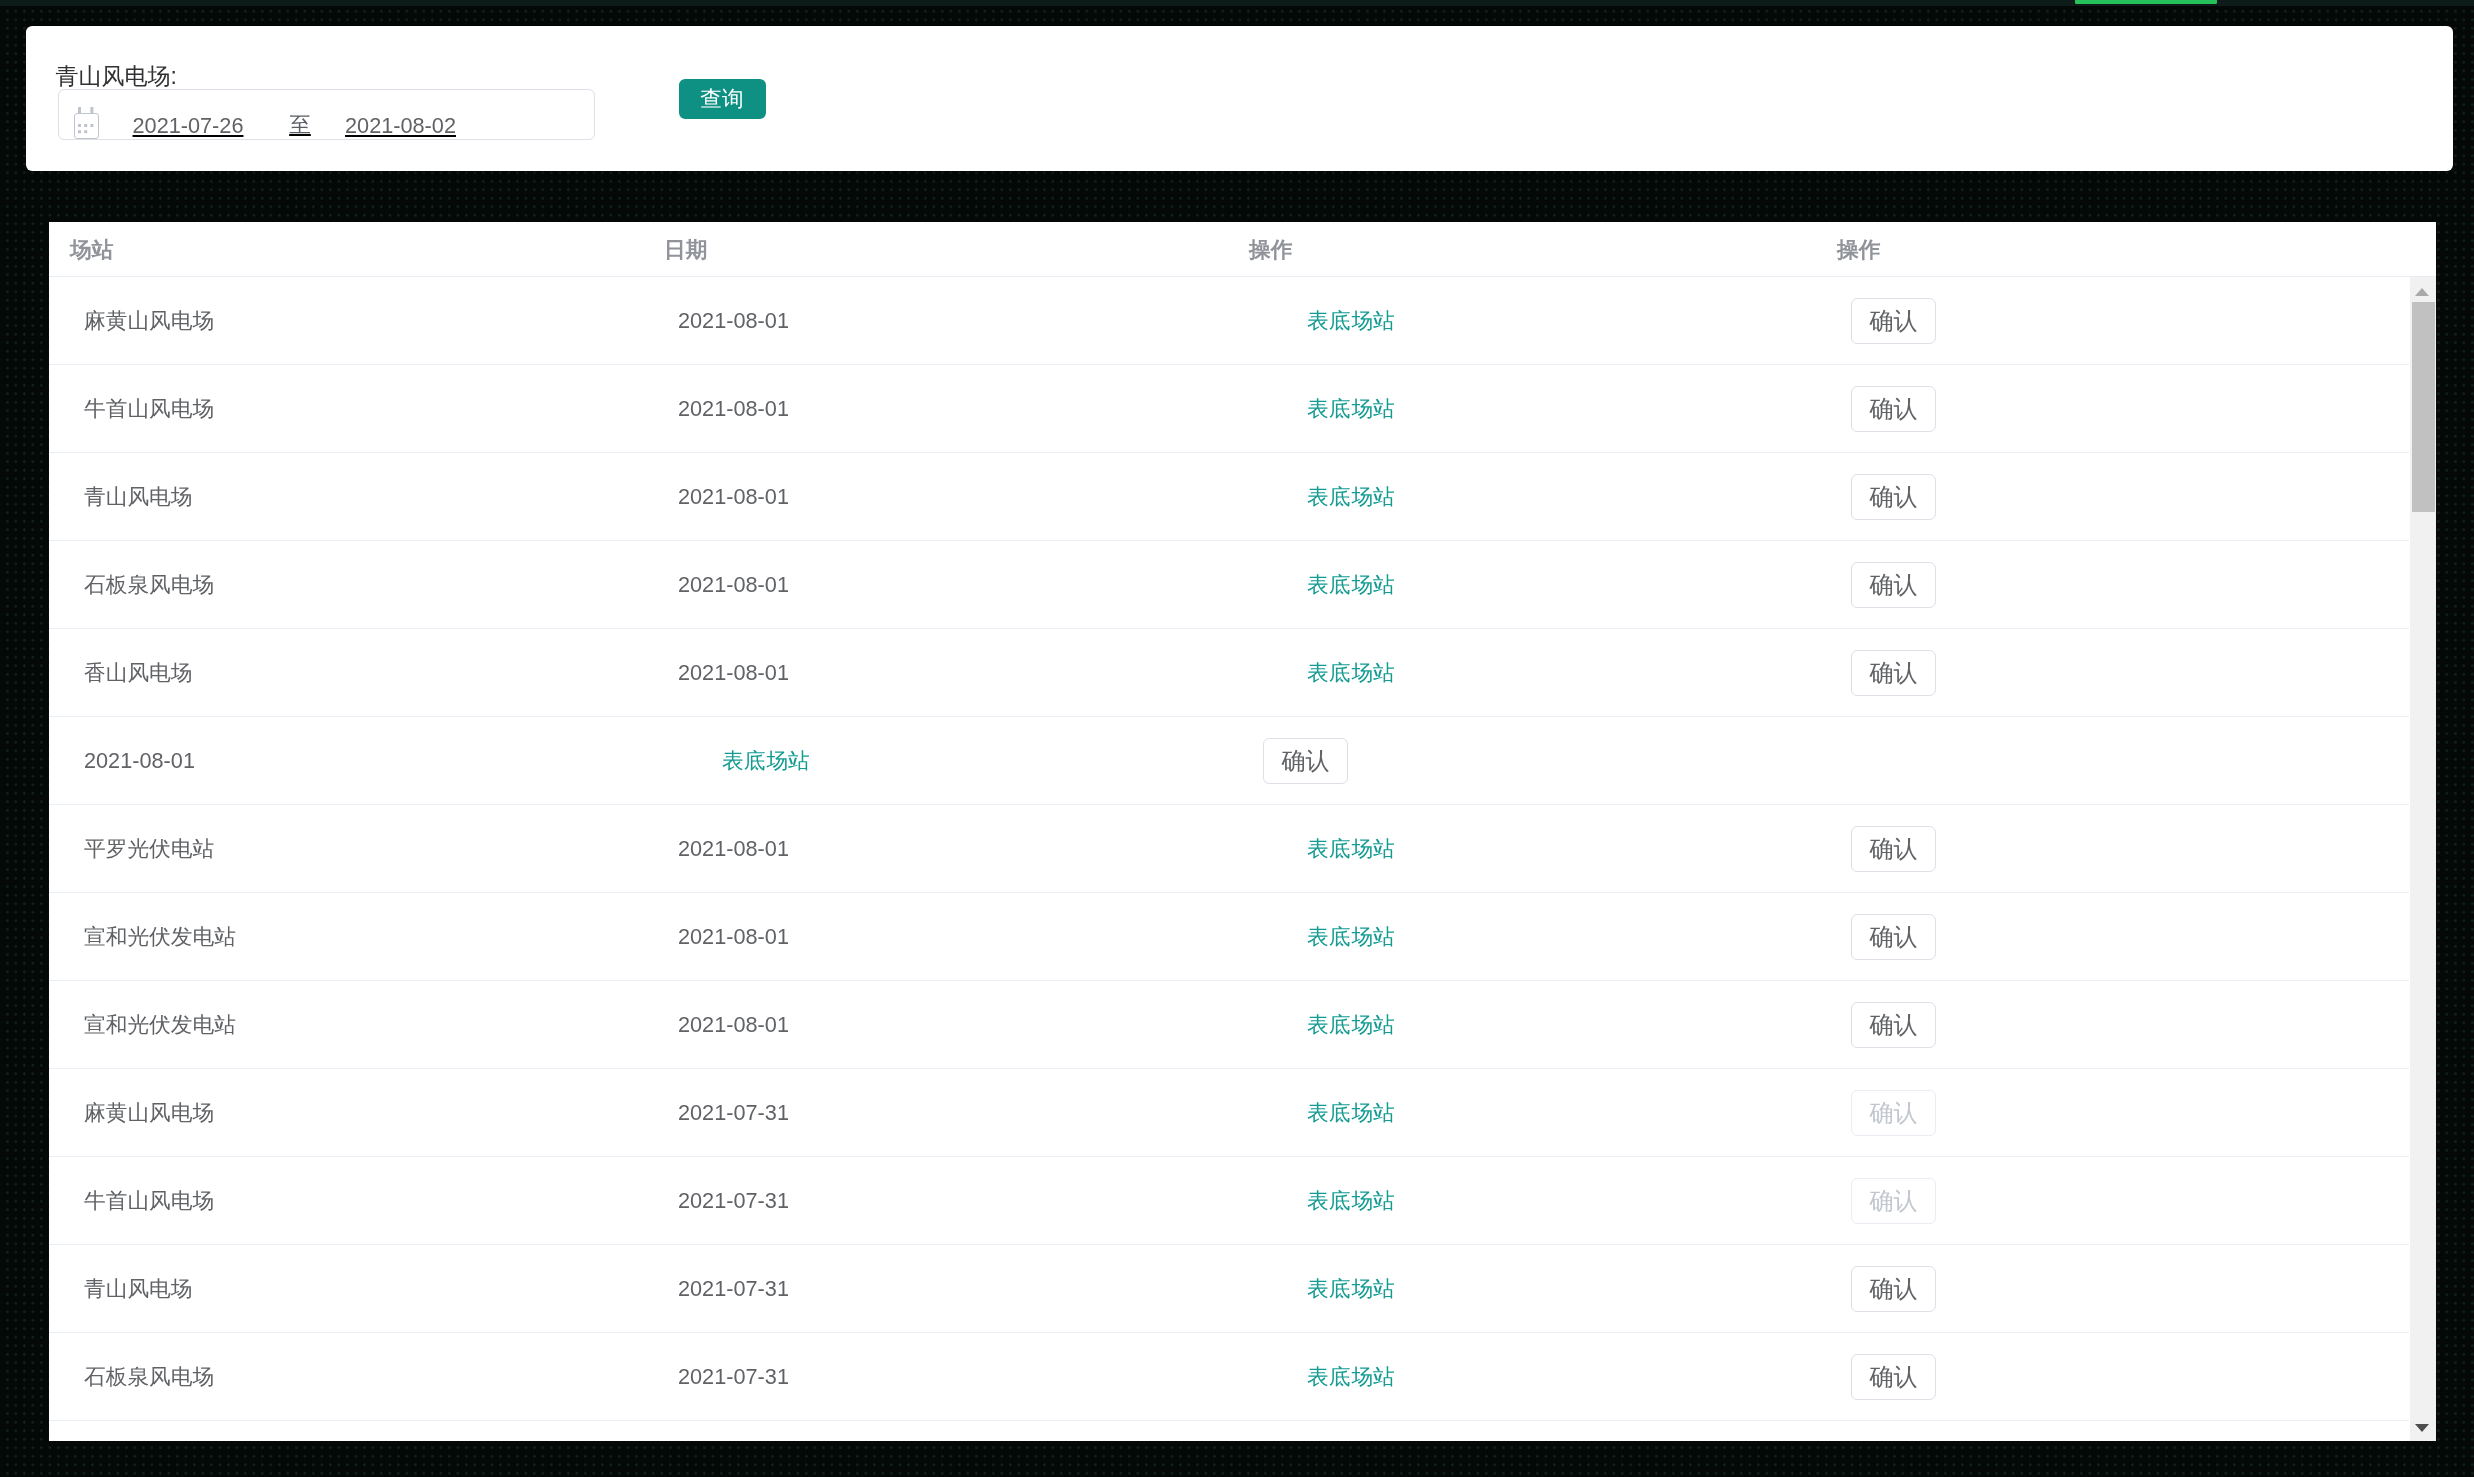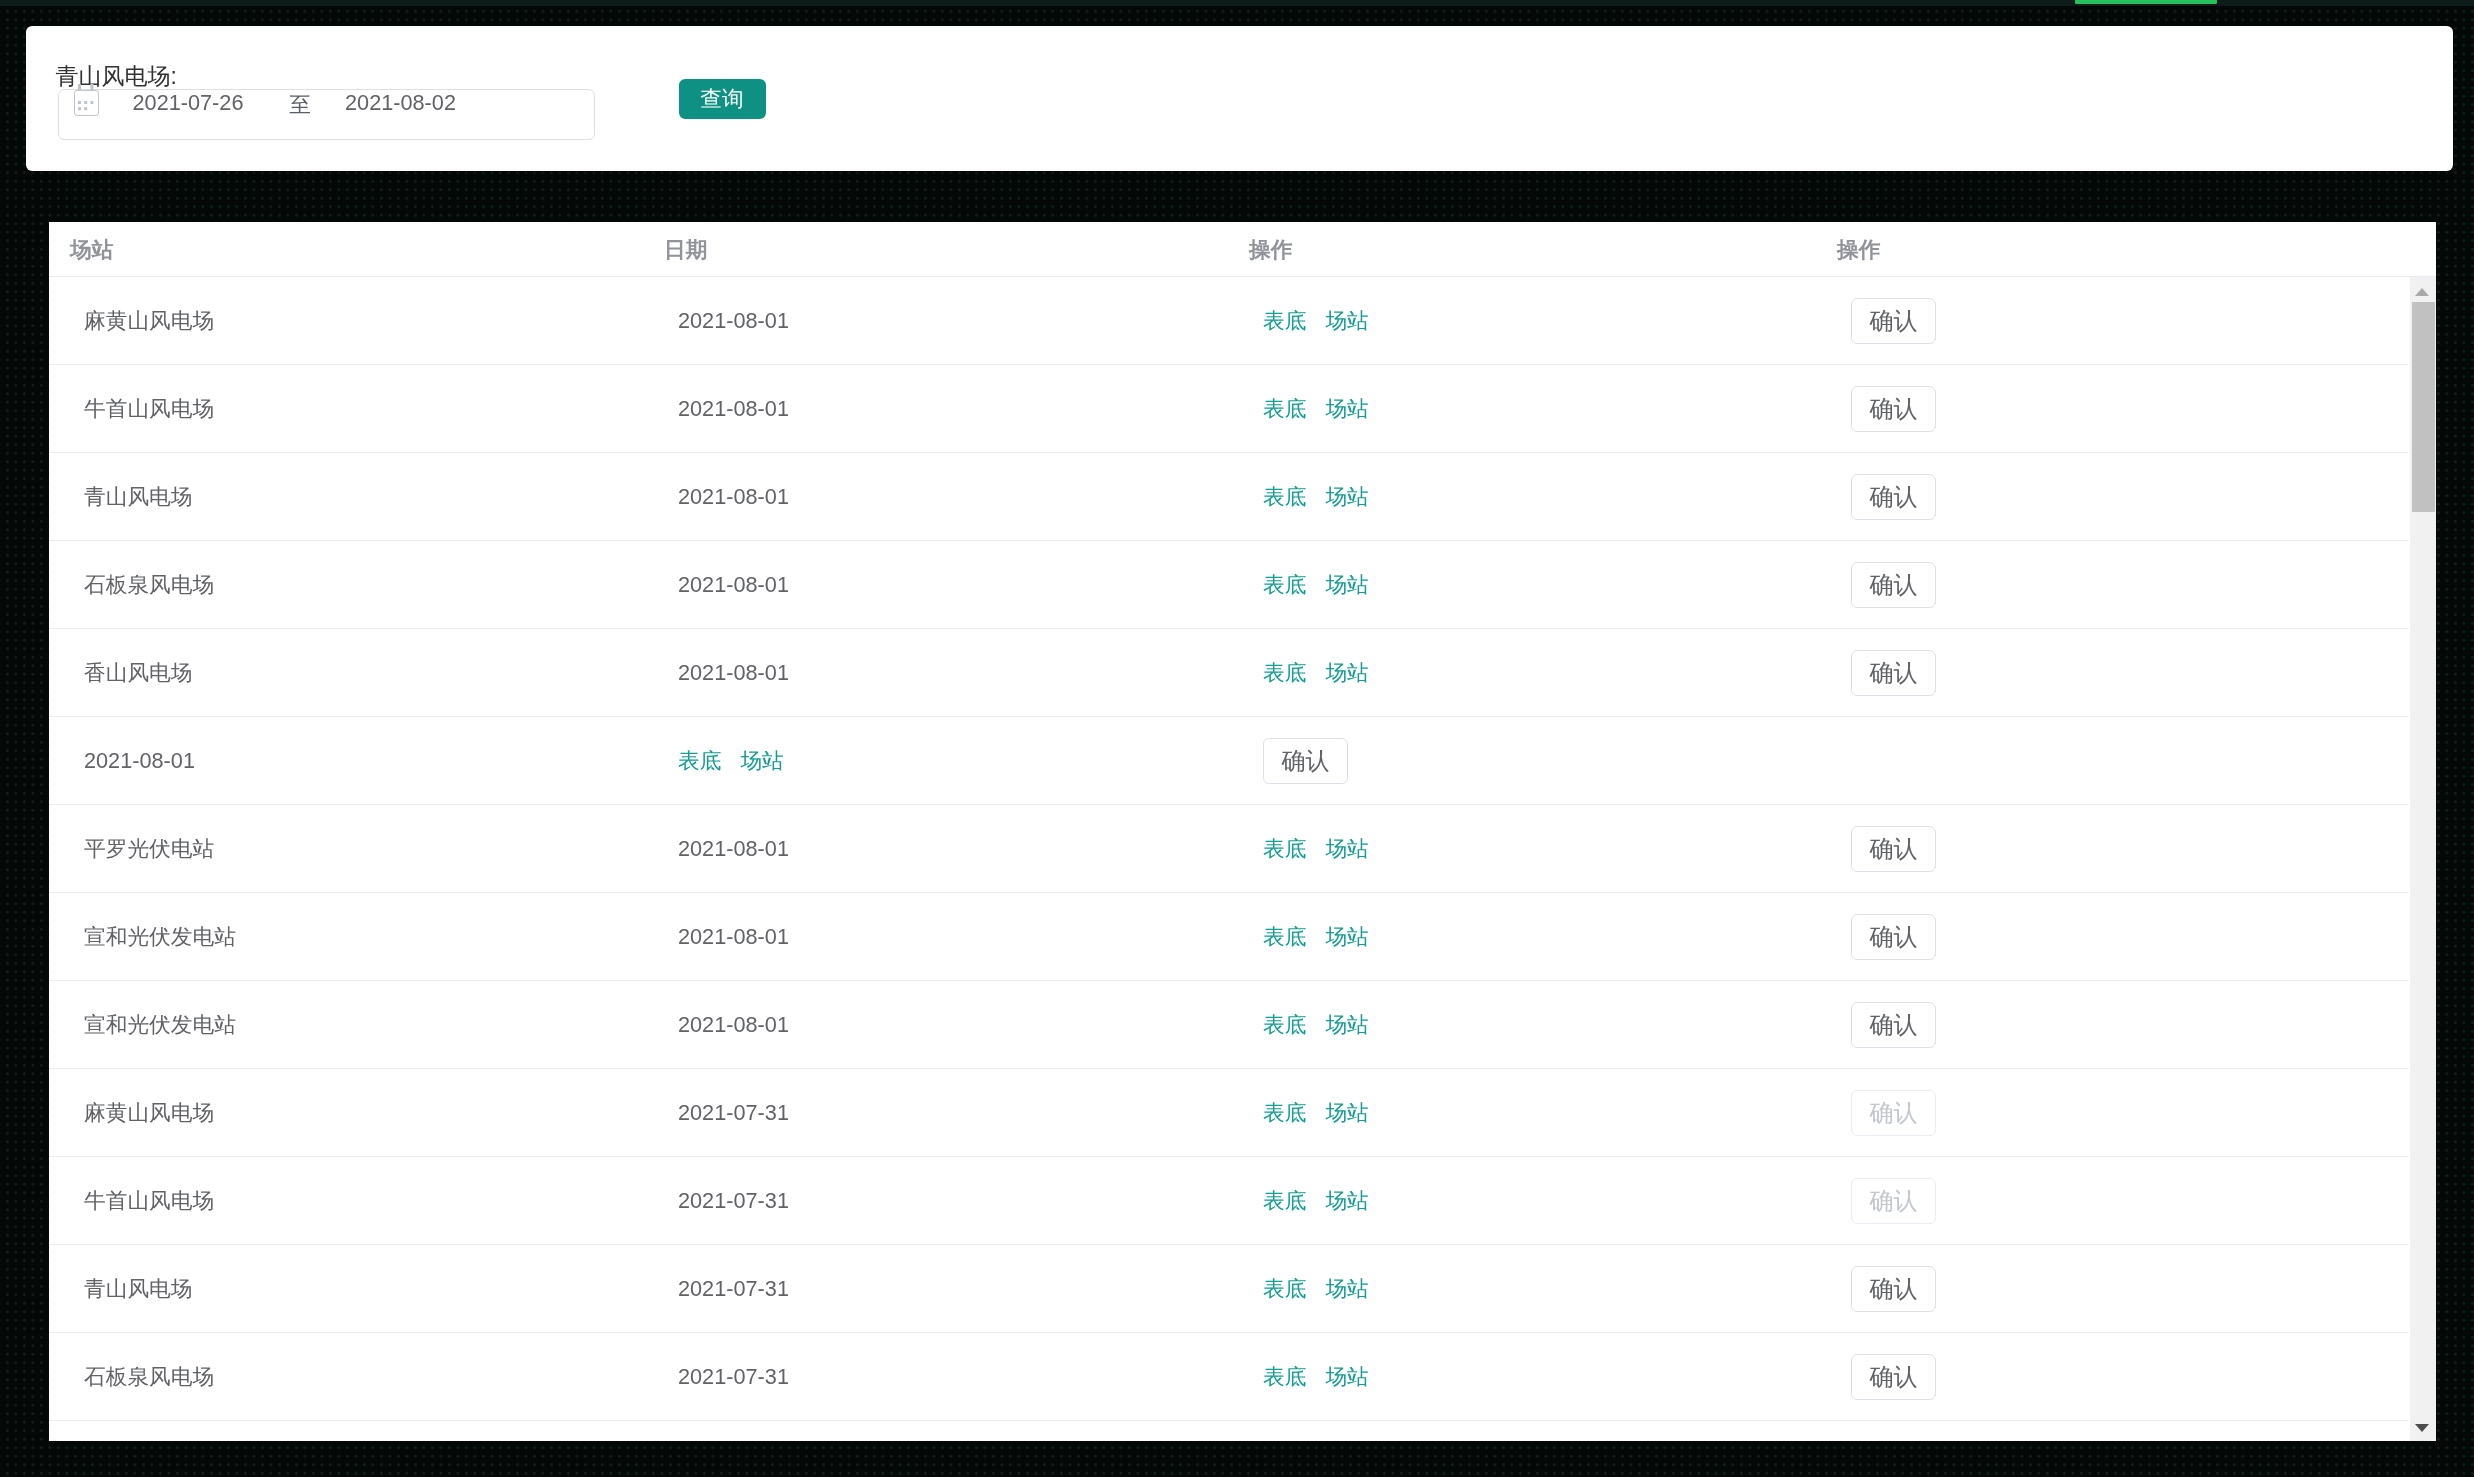--- a/index.html
+++ b/index.html
@@ -18,21 +18,21 @@
   .top-strip{position:absolute;left:0;top:0;width:2475px;height:6.2px;background:#0d1c18;}
   .tab-indicator{position:absolute;left:2075px;top:0;width:142px;height:3.9px;
     background:var(--green-bar,#27C15C);border-radius:0 0 1.5px 1.5px;}
   
   .filter-card{position:absolute;left:25.5px;top:25.5px;width:2427px;height:145px;
     background:#fff;border-radius:6.2px;box-shadow:0 1.5px 7.7px rgba(0,0,0,.45);}
   .date-label{position:absolute;left:30px;top:37px;font-size:23px;line-height:26px;
     color:var(--label-text,#303133);font-weight:500;}
   .date-range{position:absolute;left:32px;top:63px;width:537px;height:51px;
     border:1.5px solid var(--button-border,#DCDFE6);border-radius:6.2px;background:#fff;
-    display:flex;align-items:flex-start;box-sizing:border-box;}
+    display:flex;align-items:flex-end;box-sizing:border-box;text-decoration:underline;}
   .cal-icon{flex:0 0 25px;height:26px;margin-left:15.5px;position:relative;
     border:1.5px solid var(--icon-gray,#C0C4CC);border-radius:3.1px;box-sizing:border-box;}
   .cal-icon:before{content:"";position:absolute;left:3.1px;top:-6.2px;width:3.1px;height:6.2px;
     background:var(--icon-gray,#C0C4CC);box-shadow:12.4px 0 0 var(--icon-gray,#C0C4CC);}
   .cal-icon:after{content:"";position:absolute;left:3.1px;top:10.8px;width:3.1px;height:3.1px;
     background:var(--icon-gray,#C0C4CC);
     box-shadow:6.2px 0 0 var(--icon-gray,#C0C4CC),12.4px 0 0 var(--icon-gray,#C0C4CC),
     0 6.2px 0 var(--icon-gray,#C0C4CC),6.2px 6.2px 0 var(--icon-gray,#C0C4CC);}
   .date-part{flex:0 0 178px;text-align:center;font-size:21.7px;color:var(--cell-text,#606266);}
   .date-part.end{flex:0 0 155px;}
@@ -43,21 +43,21 @@
   
   .table-card{position:absolute;left:49px;top:222px;width:2387px;height:1219px;
     background:#fff;overflow:hidden;}
   .thead,.trow{display:grid;grid-template-columns:594px 585px 588px 1fr;
     align-items:center;padding-left:21px;box-sizing:border-box;}
   .thead{height:55px;border-bottom:1.5px solid #e9edf3;width:2387px;}
   .th{font-size:21.7px;font-weight:600;color:var(--header-text,#909399);}
   .tbody{position:absolute;left:0;top:55px;width:2360px;}
   .trow{height:88px;border-bottom:1.5px solid var(--row-border,#EBEEF5);width:2360px;padding-left:35px;}
   .td{font-size:21.7px;color:var(--cell-text,#606266);}
-  .links{display:flex;gap:19px;}
+  .links{display:flex;gap:1px;margin-left:44px;}
   .tlink{font-size:21.7px;color:var(--link,#149C92);cursor:pointer;}
   .confirm-btn{width:85px;height:46px;background:#fff;border:1.5px solid var(--button-border,#DCDFE6);
     border-radius:6.2px;font-size:24px;color:var(--cell-text,#606266);
     display:flex;align-items:center;justify-content:center;cursor:pointer;box-sizing:border-box;}
   .confirm-btn.disabled{color:var(--disabled-text,#C2C6CE);border-color:#e9ecf2;cursor:not-allowed;}
   
   .sb-track{position:absolute;right:0;top:55px;width:26px;height:1164px;background:#f1f1f1;}
   .sb-up{position:absolute;right:7px;top:66px;width:0;height:0;
     border-left:7px solid transparent;border-right:7px solid transparent;
     border-bottom:8.5px solid #a9a9a9;}

